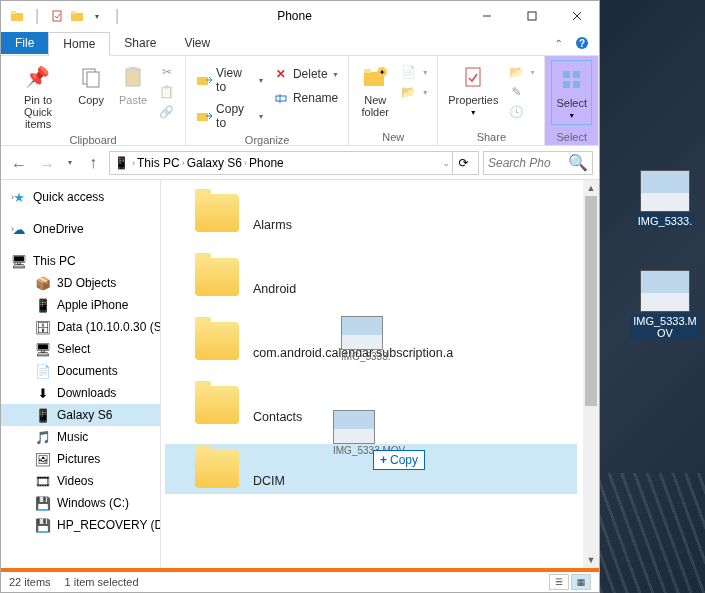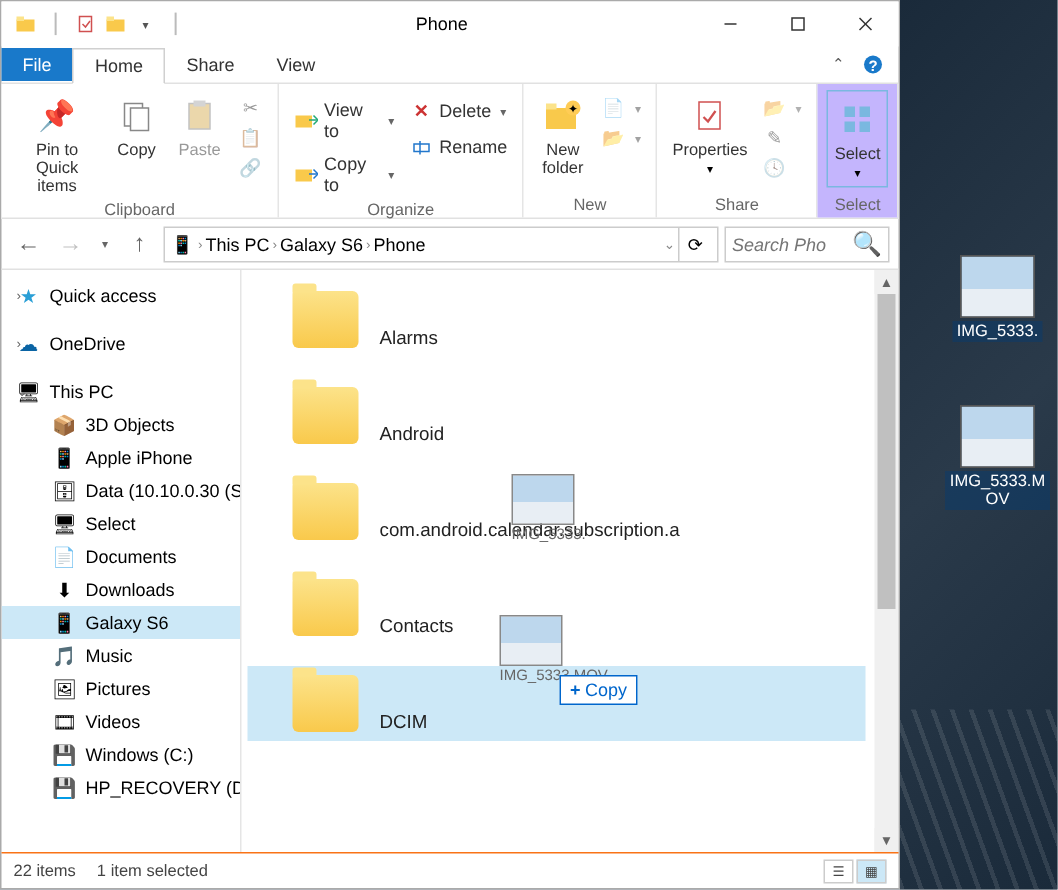--- a/index.html
+++ b/index.html
@@ -49,21 +49,21 @@
 .content { flex: 1; overflow-y: auto; padding: 8px 4px; position: relative; }
 .item-row { display: flex; align-items: flex-end; gap: 14px; padding: 6px 4px 6px 30px; margin-bottom: 14px;}
 .item-row.sel { background: #cce8f7; }
 .folder-ico { width: 44px; height: 38px; background: linear-gradient(#fce38a, #f9c94b); border-radius: 2px 4px 4px 4px; position: relative; }
 .folder-ico::before { content:''; position:absolute; top:-5px; left:0; width:16px; height:6px; background:#fce38a; border-radius:2px 2px 0 0;}
 .item-name { font-size: 12.5px; color: #222; }
 .drag-ghost { position: absolute; pointer-events: none; }
 .drag-thumb { width: 42px; height: 34px; background: linear-gradient(#bdd7ed 55%, #e8eef4 55%); border:1px solid #888; margin-bottom:1px;}
 .drag-lbl { font-size: 10px; color: #666; text-align:center;}
 .copy-badge { position: absolute; background: #fff; border: 1px solid #0066cc; padding: 2px 6px; font-size: 12px; color: #0066cc; display: flex; align-items: center; gap: 3px; }
-.statusbar { height: 24px; border-top: 1px solid #f97316; display: flex; align-items: center; padding: 0 8px; font-size: 11px; color: #444; gap: 14px; }
+.statusbar { height: 24px; border-top: 4px solid #f97316; display: flex; align-items: center; padding: 0 8px; font-size: 11px; color: #444; gap: 14px; }
 .statusbar .sp { flex: 1; }
 .view-toggle { display: flex; gap: 2px; }
 .view-toggle div { width: 20px; height: 16px; border: 1px solid #ccc; display:flex;align-items:center;justify-content:center;font-size:9px;}
 .desktop-item { position: absolute; width: 70px; display: flex; flex-direction: column; align-items: center; gap: 2px; }
 .desktop-item .thumb { width: 50px; height: 42px; background: linear-gradient(#bdd7ed 55%, #e8eef4 55%); border:1px solid #555;}
 .desktop-item .dlabel { font-size: 11px; color: #fff; text-align: center; background: rgba(0,60,120,.4); padding: 1px 3px; word-break: break-all;}
 .desktop-bg { position:absolute; left:600px; top:0; width:105px; height:593px; background: linear-gradient(135deg,#1a2a3a,#2a3a4a,#1a2a3a); }
 .desktop-bg::after{content:'';position:absolute;bottom:0;left:0;right:0;height:120px;background:repeating-linear-gradient(70deg,rgba(255,255,255,.1) 0 3px,transparent 3px 12px);}
 .sb-track{position:absolute;right:0;top:0;bottom:0;width:16px;background:#f0f0f0;}
 .sb-thumb{position:absolute;right:2px;width:12px;background:#c0c0c0;}

